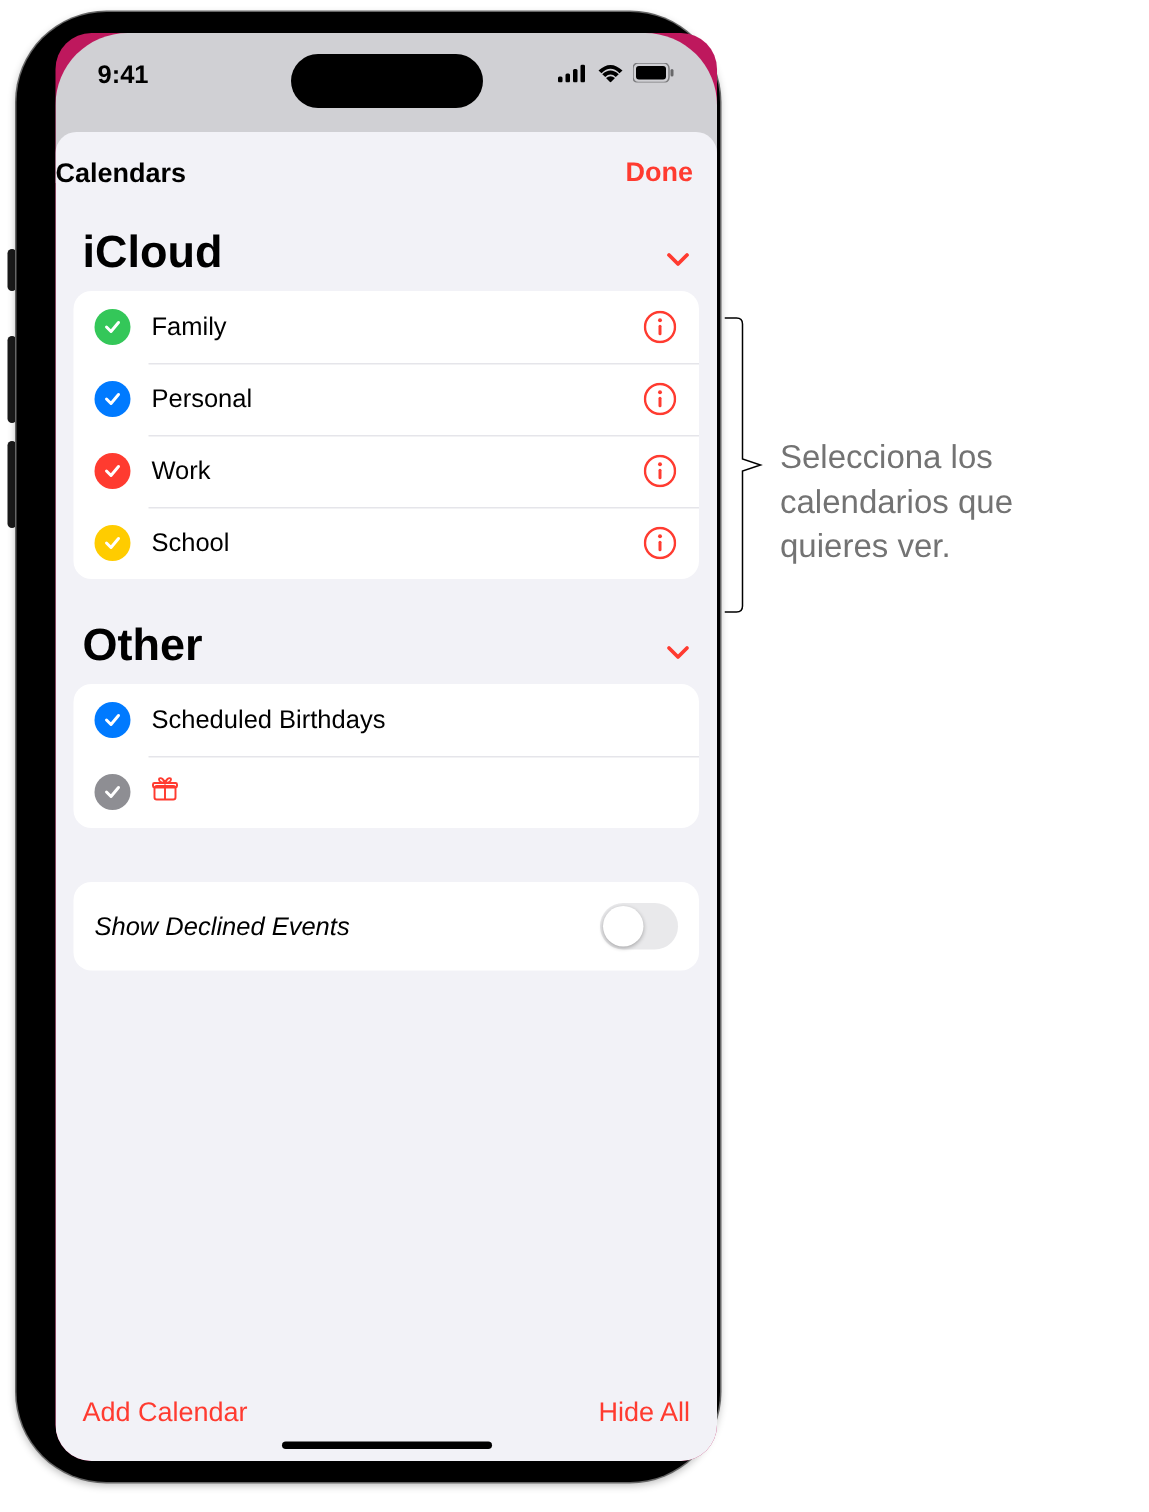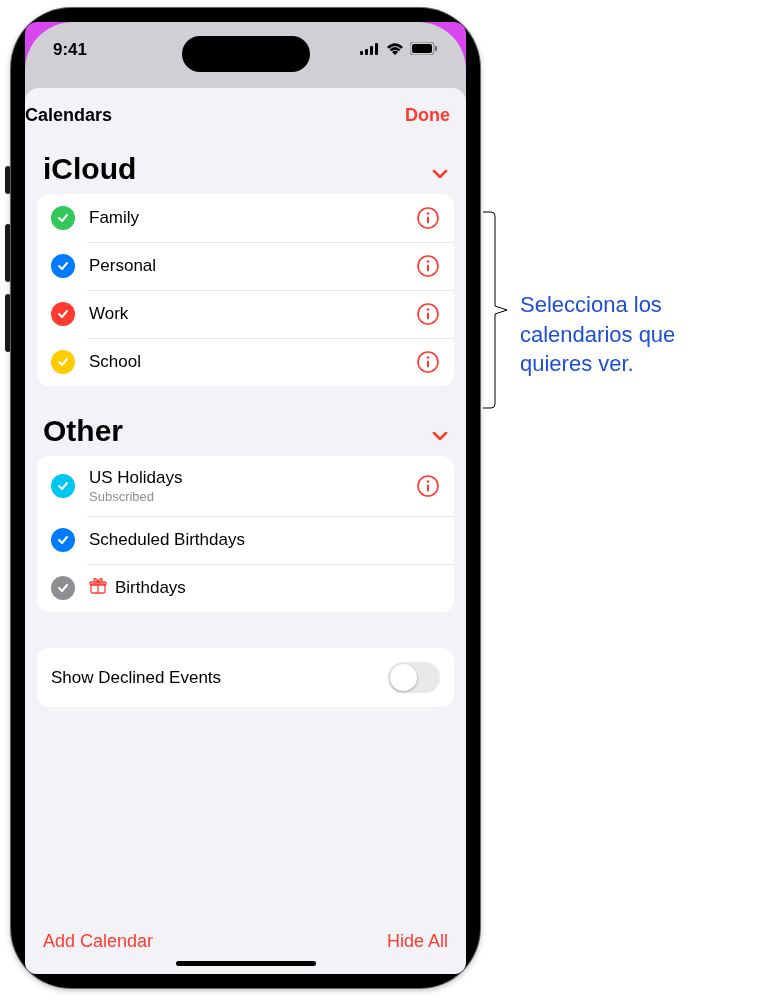--- a/index.html
+++ b/index.html
@@ -26,24 +26,25 @@
       background: #1a1a1a;
       border-radius: 3px;
     }
     .btn-silence { width: 6px; height: 28px; left: 5px; top: 166px; }
     .btn-volup { width: 6px; height: 58px; left: 5px; top: 224px; }
     .btn-voldown { width: 6px; height: 58px; left: 5px; top: 294px; }
     .btn-power { width: 6px; height: 92px; left: 474px; top: 252px; }
     .screen {
       width: 100%;
       height: 100%;
-      background: #d946ef;
-      border-radius: 12px;
+      background: #be185d;
+      border-radius: 24px;
       overflow: hidden;
       position: relative;
+      margin-left: 12px;
     }
     .sheet-back {
       position: absolute;
       top:0; left:0; right:0;
       height: 100px;
       background: #d0d0d4;
       border-radius: 48px 48px 0 0;
     }
     .statusbar {
       position: absolute;
@@ -156,20 +157,21 @@
       flex-shrink: 0;
     }
     .settings-row {
       background: #fff;
       margin: 36px 12px 0;
       border-radius: 12px;
       display: flex;
       align-items: center;
       justify-content: space-between;
       padding: 14px 14px;
+      font-style: italic;
     }
     .toggle {
       width: 52px;
       height: 31px;
       background: #e9e9eb;
       border-radius: 16px;
       position: relative;
       flex-shrink: 0;
     }
     .toggle-knob {
@@ -203,21 +205,21 @@
       width: 140px;
       height: 5px;
       background: #000;
       border-radius: 3px;
     }
     .callout {
       position: absolute;
       left: 520px;
       top: 290px;
       font-size: 22px;
-      color: #1d4ed8;
+      color: #737373;
       line-height: 1.35;
       max-width: 230px;
     }
     .callout-bracket {
       position: absolute;
       left: 483px;
       top: 210px;
       height: 200px;
       width: 30px;
     }
@@ -349,38 +351,20 @@
       <div class="section-header" style="margin-top:18px">
         <span>Other</span>
         <span class="chevron-down">
           <svg width="16" height="10" viewBox="0 0 16 10">
               <path d="M2 2 L8 8 L14 2" stroke="#ff3b30" stroke-width="2.5" fill="none" stroke-linecap="round" stroke-linejoin="round"></path>
             </svg>
         </span>
       </div>
       <div class="list">
         <div class="row">
-          <span class="check" style="background:#00c7f2">
-              <svg viewBox="0 0 14 14">
-                <path d="M3 7 L6 10 L11 4" stroke="#fff" stroke-width="2" fill="none" stroke-linecap="round" stroke-linejoin="round"></path>
-              </svg>
-            </span>
-          <div class="row-label-wrap">
-            <span class="row-label">US Holidays</span>
-            <span class="row-sub">Subscribed</span>
-          </div>
-          <span class="info-btn">
-              <svg width="22" height="22" viewBox="0 0 22 22">
-                <circle cx="11" cy="11" r="10" stroke="#ff3b30" stroke-width="1.6" fill="none"></circle>
-                <circle cx="11" cy="6.5" r="1.3" fill="#ff3b30"></circle>
-                <rect x="10" y="9.5" width="2" height="7" rx="1" fill="#ff3b30"></rect>
-              </svg>
-            </span>
-        </div>
-        <div class="row">
           <span class="check" style="background:#007aff">
               <svg viewBox="0 0 14 14">
                 <path d="M3 7 L6 10 L11 4" stroke="#fff" stroke-width="2" fill="none" stroke-linecap="round" stroke-linejoin="round"></path>
               </svg>
             </span>
           <div class="row-label-wrap">
               <span class="row-label">Scheduled Birthdays</span>
             </div>
         </div>
         <div class="row">
@@ -390,23 +374,20 @@
               </svg>
             </span>
           <span class="gift-icon">
             <svg width="18" height="18" viewBox="0 0 18 18">
                 <rect x="2" y="7" width="14" height="9" rx="1.5" stroke="#ff3b30" stroke-width="1.3" fill="none"></rect>
                 <line x1="9" y1="7" x2="9" y2="16" stroke="#ff3b30" stroke-width="1.3"></line>
                 <rect x="1" y="5" width="16" height="3" rx="1" stroke="#ff3b30" stroke-width="1.3" fill="none"></rect>
                 <path d="M9 5 C7 5 5 4 5 2.5 C5 1.5 6.5 1.5 7.5 2.5 C8.5 3.5 9 5 9 5 C9 5 9.5 3.5 10.5 2.5 C11.5 1.5 13 1.5 13 2.5 C13 4 11 5 9 5" stroke="#ff3b30" stroke-width="1.3" fill="none"></path>
               </svg>
           </span>
-          <div class="row-label-wrap">
-              <span class="row-label">Birthdays</span>
-            </div>
         </div>
       </div>
 
       <div class="settings-row">
         <span class="row-label">Show Declined Events</span>
         <div class="toggle">
           <div class="toggle-knob"></div>
         </div>
       </div>
 

